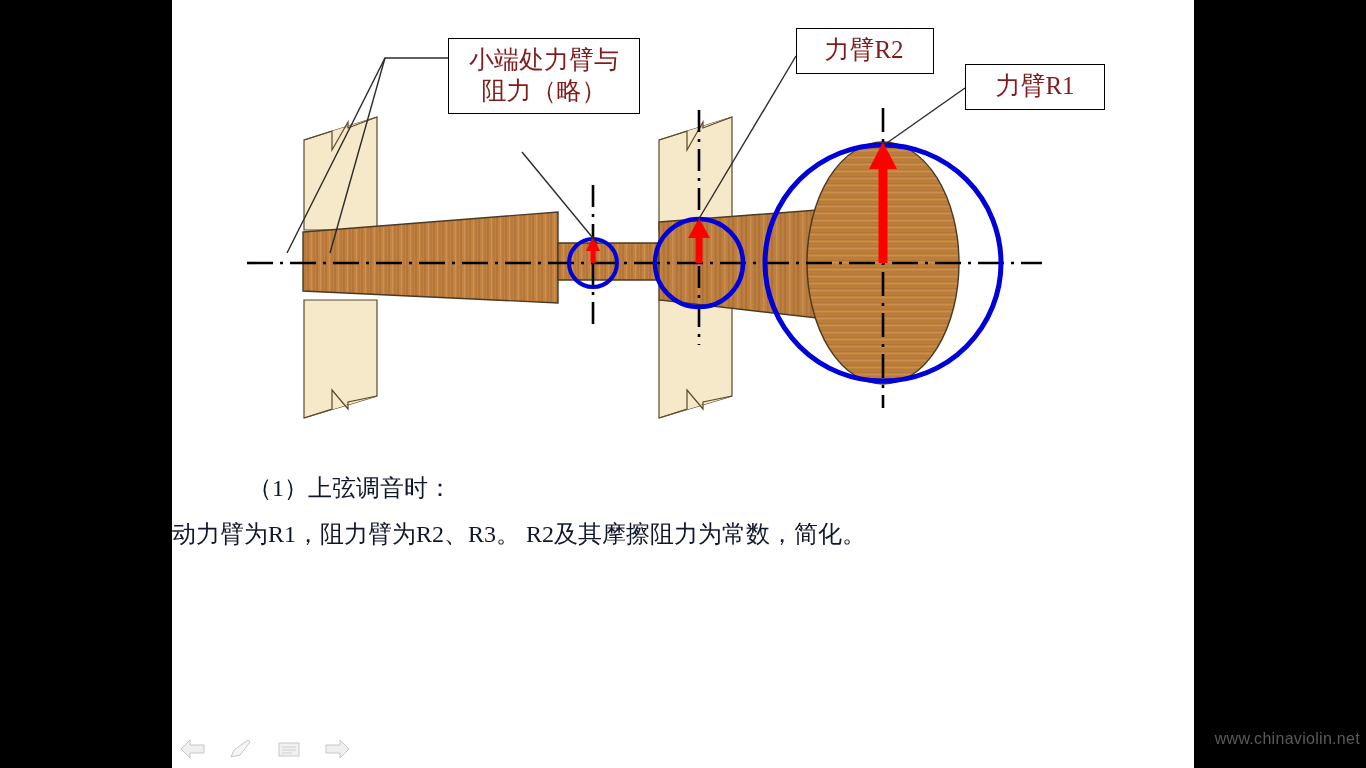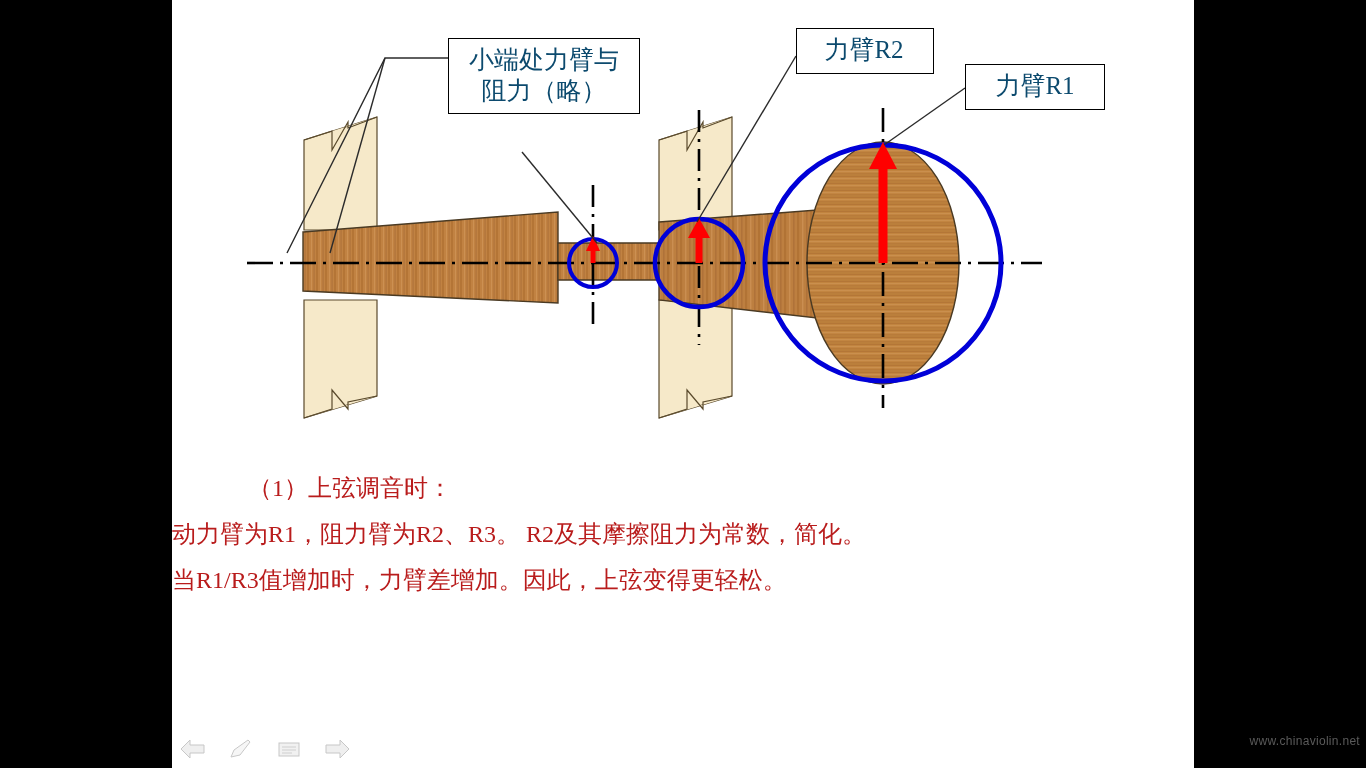--- a/index.html
+++ b/index.html
@@ -9,44 +9,44 @@
 
   
   #slide{position:absolute;left:172px;top:0;width:1022px;height:768px;
          background:#ffffff;overflow:hidden;}
 
   
   #diagram{position:absolute;left:0;top:0;width:1022px;height:460px;}
 
   
   .callout{position:absolute;border:1.5px solid #000;background:#fff;
-           color:#0c4a6e;font-size:25px;line-height:1.22;
+           color:#7f1d1d;font-size:25px;line-height:1.22;
            padding:6px 10px 7px 10px;text-align:center;white-space:pre-line;
            font-family:"Liberation Serif","DejaVu Serif",serif;}
   #cal-small{left:276px;top:38px;width:170px;}
   #cal-r3{left:237px;top:144px;width:112px;}
   #cal-r2{left:624px;top:28px;width:118px;padding-left:8px;}
   #cal-r1{left:793px;top:64px;width:118px;text-align:center;}
 
   
   #bodytext{position:absolute;left:0;top:465px;width:1022px;
             font-family:"Liberation Serif","DejaVu Serif",serif;
-            color:#b91c1c;}
+            color:#0f172a;}
   .ln{font-size:24px;line-height:46px;white-space:pre;}
   .lvl1{margin-left:76px;}
   .lvl2{}
 
   
   #ctrlbar{position:absolute;left:8px;bottom:8px;display:flex;
            align-items:center;gap:22px;opacity:.55;}
   .ctrl{width:26px;height:22px;display:block;}
 
   
   #watermark{position:absolute;right:6px;bottom:20px;color:#5a5a5a;
-             font-size:12px;letter-spacing:.3px;
+             font-size:16px;letter-spacing:.3px;
              font-family:"Liberation Sans","DejaVu Sans",sans-serif;}
 </style>
 </head>
 <body>
 
 <div id="stage">
 
   <div id="slide">
 
     <svg id="diagram" viewBox="0 0 1022 460">
@@ -133,21 +133,20 @@
     </svg>
 
     <div class="callout" id="cal-small">小端处力臂与
 阻力（略）</div>
     <div class="callout" id="cal-r2">力臂R2</div>
     <div class="callout" id="cal-r1">力臂R1</div>
 
     <div id="bodytext">
       <div class="ln lvl1">（1）上弦调音时：</div>
       <div class="ln lvl2">动力臂为R1，阻力臂为R2、R3。 R2及其摩擦阻力为常数，简化。</div>
-      <div class="ln lvl2">当R1/R3值增加时，力臂差增加。因此，上弦变得更轻松。</div>
     </div>
 
     <div id="ctrlbar">
       <svg class="ctrl" viewBox="0 0 26 22">
         <path d="M10,2 L10,7 L24,7 L24,15 L10,15 L10,20 L1,11 Z" fill="#e2e2e2" stroke="#9a9a9a" stroke-width="1"></path>
       </svg>
       <svg class="ctrl" viewBox="0 0 26 22">
         <path d="M3,19 L6,12 L20,2 L22,4 L12,17 Z" fill="#efefef" stroke="#9a9a9a" stroke-width="1"></path>
       </svg>
       <svg class="ctrl" viewBox="0 0 26 22">

